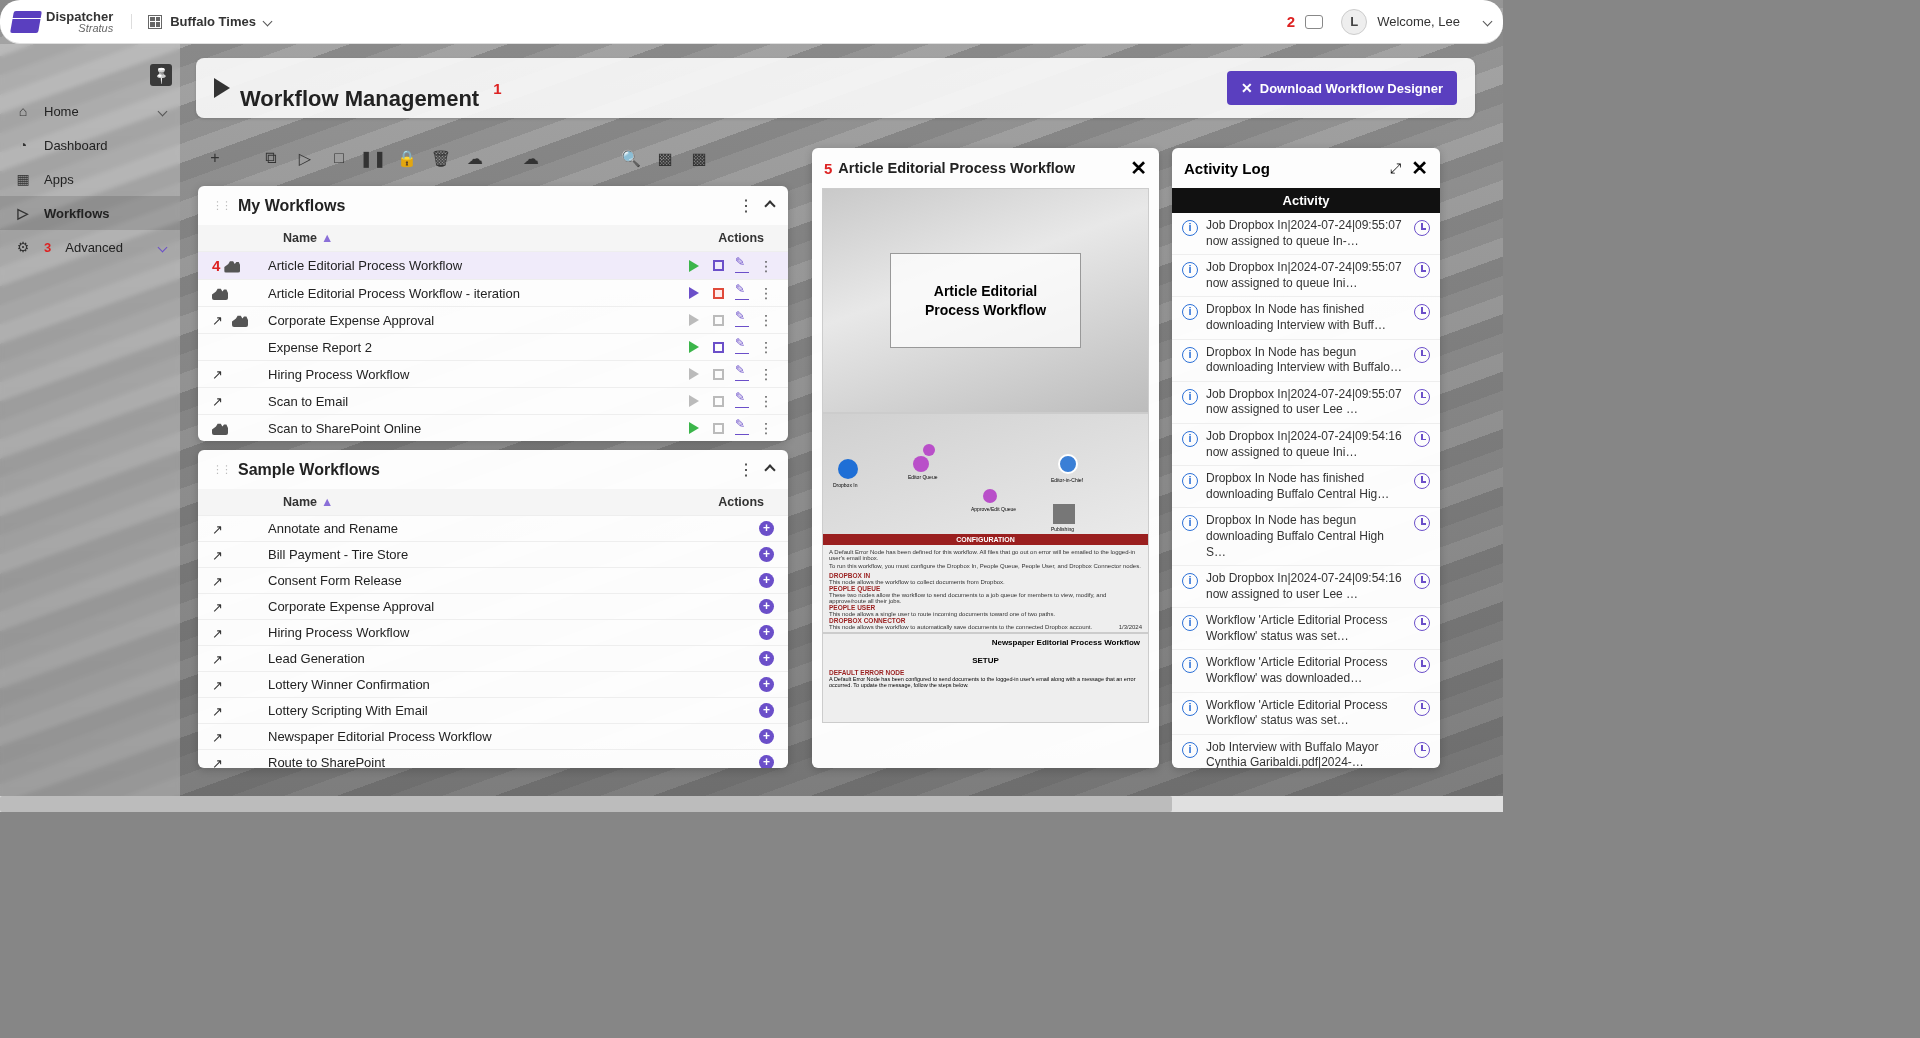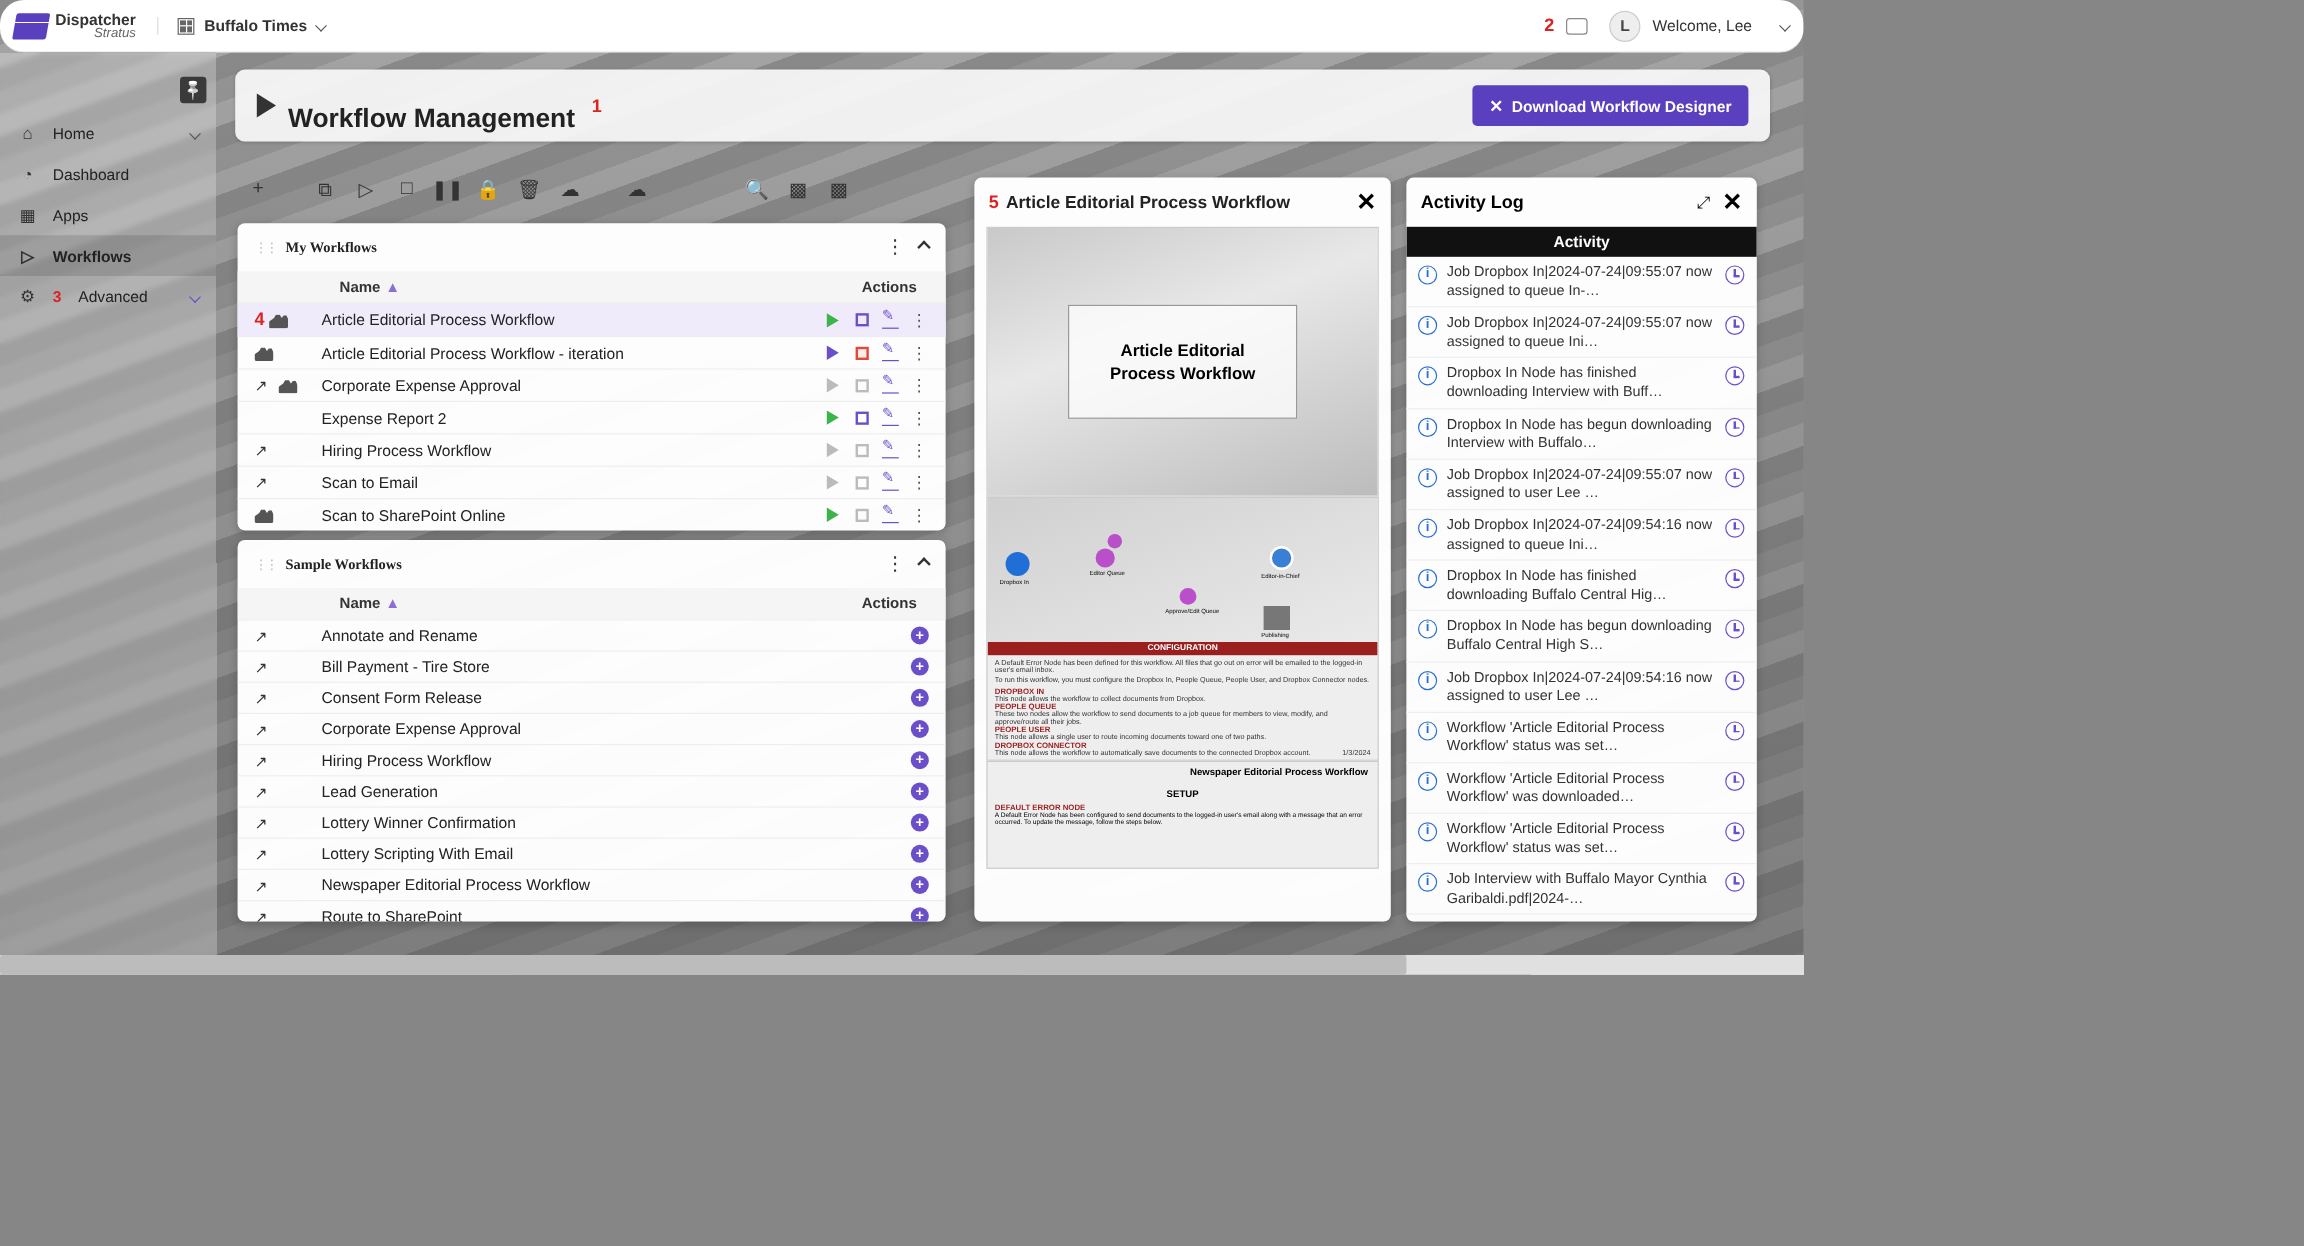--- a/index.html
+++ b/index.html
@@ -53,21 +53,21 @@
 .toolbar { position: absolute; left: 196px; top: 140px; width: 590px; height: 36px; display: flex; align-items: center; gap: 12px; padding: 0 8px; z-index: 4; }
 .toolbar .tb { width: 22px; height: 22px; color: #333; display: flex; align-items: center; justify-content: center; cursor: pointer; }
 .toolbar .sep { width: 10px; }
 
 
 .card { position: absolute; background: rgba(255,255,255,0.98); border-radius: 6px; box-shadow: 0 2px 8px rgba(0,0,0,.2); z-index: 5; }
 .card1 { left: 198px; top: 186px; width: 590px; }
 .card2 { left: 198px; top: 450px; width: 590px; height: 318px; overflow: hidden; }
 .card-head { display: flex; align-items: center; padding: 10px 14px; border-bottom: 0; }
 .card-head .grip { color: #bbb; font-size: 11px; letter-spacing: -2px; margin-right: 8px; }
-.card-head h2 { font-size: 12px; font-weight: 700; color: #222; font-family: Liberation Serif, serif; }
+.card-head h2 { font-size: 16px; font-weight: 700; color: #222; }
 .card-head .r { margin-left: auto; display: flex; gap: 12px; align-items: center; }
 .card-head .r .dots { font-size: 16px; color: #333; cursor: pointer; }
 .card-head .r .chev-up { border: solid #333; border-width: 0 2px 2px 0; padding: 3px; transform: rotate(-135deg); cursor: pointer; }
 .list-head { display: flex; padding: 6px 14px; font-size: 12.5px; font-weight: 700; color: #333; background: #f5f5f5; }
 .list-head .name { margin-left: 71px; }
 .list-head .srt { color: #8a6fd8; margin-left: 4px; }
 .list-head .act { margin-left: auto; margin-right: 10px; text-align: center; }
 .row { display: flex; align-items: center; padding: 5px 14px; font-size: 13px; color: #222; border-top: 1px solid #eee; }
 .row.sel { background: #f0ebfa; }
 .row .pre { width: 56px; display: flex; gap: 4px; align-items: center; }
@@ -106,21 +106,21 @@
 .dot { position: absolute; width: 20px; height: 20px; border-radius: 50%; }
 .thumb2 .txt { padding: 4px 6px; font-size: 6px; color: #333; }
 .thumb2 .txt .h { color: #9a1f1f; font-weight: 700; font-size: 6.5px; }
 .thumb3 { height: 90px; background: #eee; }
 .thumb3 .title3 { position: absolute; top: 4px; right: 8px; font-size: 8px; font-weight: 700; }
 .thumb3 .setup { text-align: center; font-size: 8px; font-weight: 700; margin-top: 22px; }
 .thumb3 .txt { padding: 4px 6px; font-size: 5.5px; }
 .thumb3 .txt .h { color: #9a1f1f; font-weight: 700; font-size: 6.5px; }
 
 
-.activity { left: 1172px; top: 148px; width: 292px; height: 620px; padding: 0; overflow: hidden; }
+.activity { left: 1172px; top: 148px; width: 268px; height: 620px; padding: 0; overflow: hidden; }
 .activity-head { display: flex; align-items: center; padding: 8px 12px; }
 .activity-head h3 { font-size: 15px; font-weight: 700; }
 .activity-head .pop { margin-left: auto; font-size: 14px; margin-right: 10px; cursor: pointer; }
 .activity-head .close { font-size: 20px; font-weight: 700; cursor: pointer; }
 .activity-tab { background: #111; color: #fff; text-align: center; padding: 5px; font-size: 13px; font-weight: 600; }
 .act-list { overflow-y: auto; height: 560px; }
 .act-row { display: flex; align-items: flex-start; gap: 8px; padding: 5px 10px; border-bottom: 1px solid #eee; font-size: 12px; color: #333; }
 .act-row .info { width: 16px; height: 16px; border-radius: 50%; border: 1.8px solid #2a6fd6; color: #2a6fd6; font-size: 11px; font-weight: 700; line-height: 13px; text-align: center; flex-shrink: 0; margin-top: 2px; }
 .act-row .msg { flex: 1; line-height: 1.3; }
 .act-row .clk { width: 16px; height: 16px; border-radius: 50%; border: 1.8px solid #6b4fc9; flex-shrink: 0; margin-top: 2px; position: relative; }

